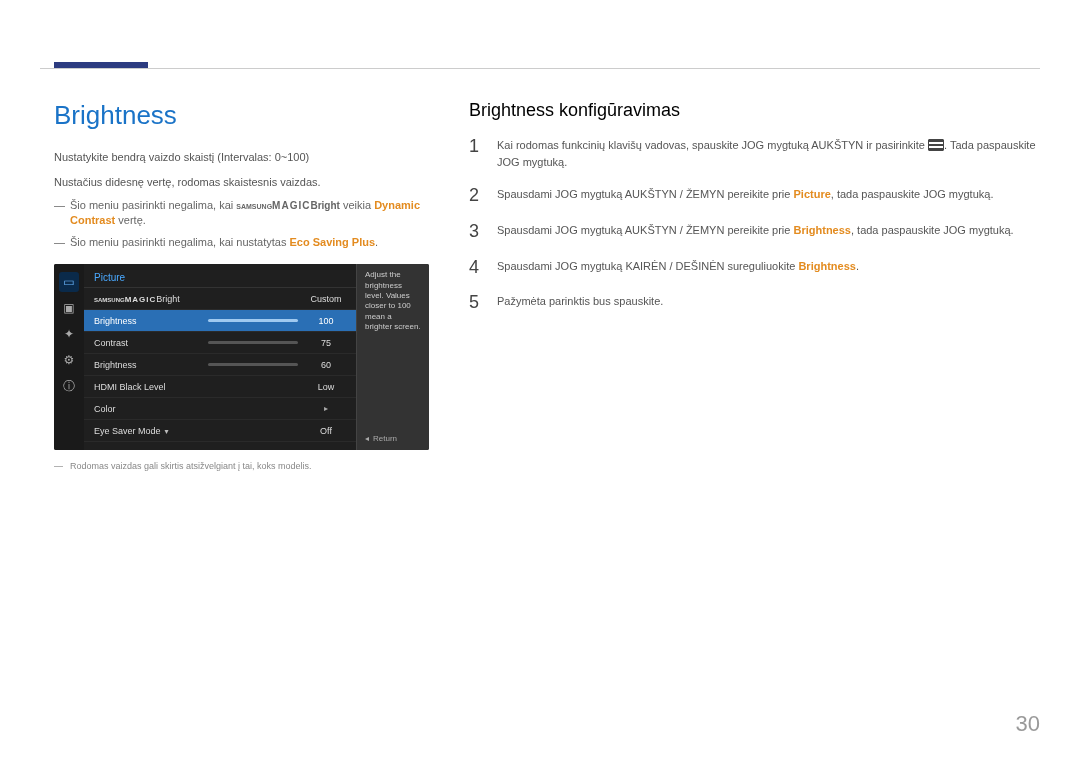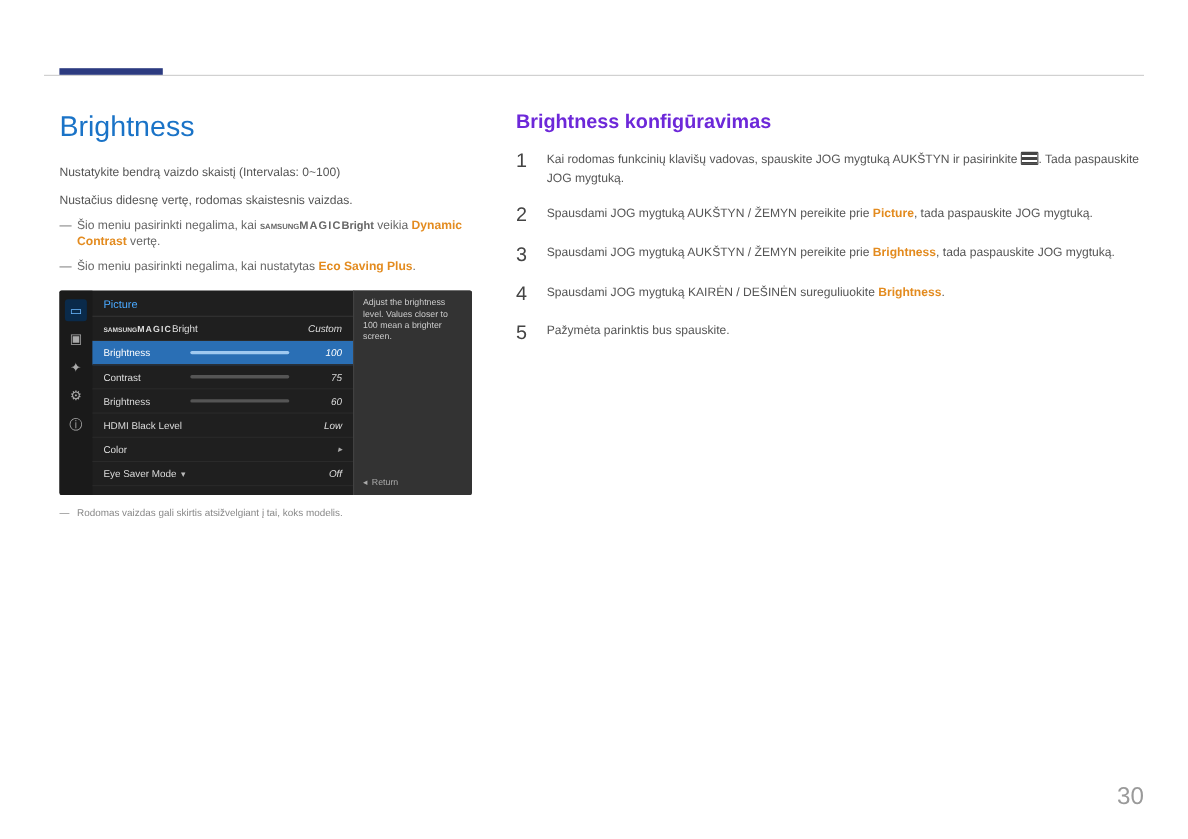--- a/index.html
+++ b/index.html
@@ -40,23 +40,23 @@
   }
   .col-left { width: 375px; flex: none; }
   .col-right { flex: 1; }
   h1.main-title {
     color: #1a73c7;
     font-size: 26px;
     font-weight: 500;
     margin-bottom: 18px;
   }
   h2.sub-title {
-    color: #6d28d9;
+    color: #000000;
     font-size: 18px;
-    font-weight: 700;
+    font-weight: 400;
     margin-bottom: 16px;
   }
   .intro p { color: #555; margin-bottom: 8px; line-height: 1.5; }
   .note-line { display: flex; gap: 4px; color: #666; line-height: 1.4; margin-bottom: 6px; }
   .note-dash { flex: none; width: 12px; }
   .highlight-orange { color: #e38b1f; font-weight: 600; }
   .magic-bright { font-size: 10px; }
   .magic-small { font-size: 7px; font-weight: 700; }
   .magic-main { font-size: 10px; font-weight: 700; letter-spacing: 1px; }
   
@@ -95,32 +95,32 @@
   .osd-rows { flex:1; }
   .osd-row {
     display: flex;
     align-items: center;
     height: 22px;
     padding: 0 10px;
     border-bottom: 1px solid #2a2a2a;
   }
   .osd-row.sel { background: #2a6fb5; color: #fff; }
   .osd-row .lbl { flex: 1; font-size: 9px; }
-  .osd-row .val { width: 40px; text-align: right; font-size: 9px; font-style: italic; }
+  .osd-row .val { width: 40px; text-align: center; font-size: 9px; }
   .osd-row .bar {
     width: 90px; height: 3px; background: #555; margin-right: 8px; position: relative;
     border-radius: 2px;
   }
   .osd-row .bar .fill { height: 100%; background: #ccc; border-radius: 2px; }
   .osd-row.sel .bar { background: #9fc9f0; }
   .osd-row.sel .bar .fill { background: #fff; }
   .osd-row .arrow { font-size: 8px; color: #aaa; }
   .osd-row .down-arrow { font-size: 8px; margin-left: 4px; color:#bbb; }
   .osd-help {
-    width: 108px;
+    width: 73px;
     background: #333;
     padding: 6px 8px;
     font-size: 8px;
     line-height: 1.3;
     color: #ccc;
     border-left: 1px solid #444;
     display:flex; flex-direction:column; justify-content:space-between;
   }
   .osd-return { font-size: 8px; color:#aaa; text-align:left; }
   .osd-return::before { content:"◂"; margin-right:4px; }

